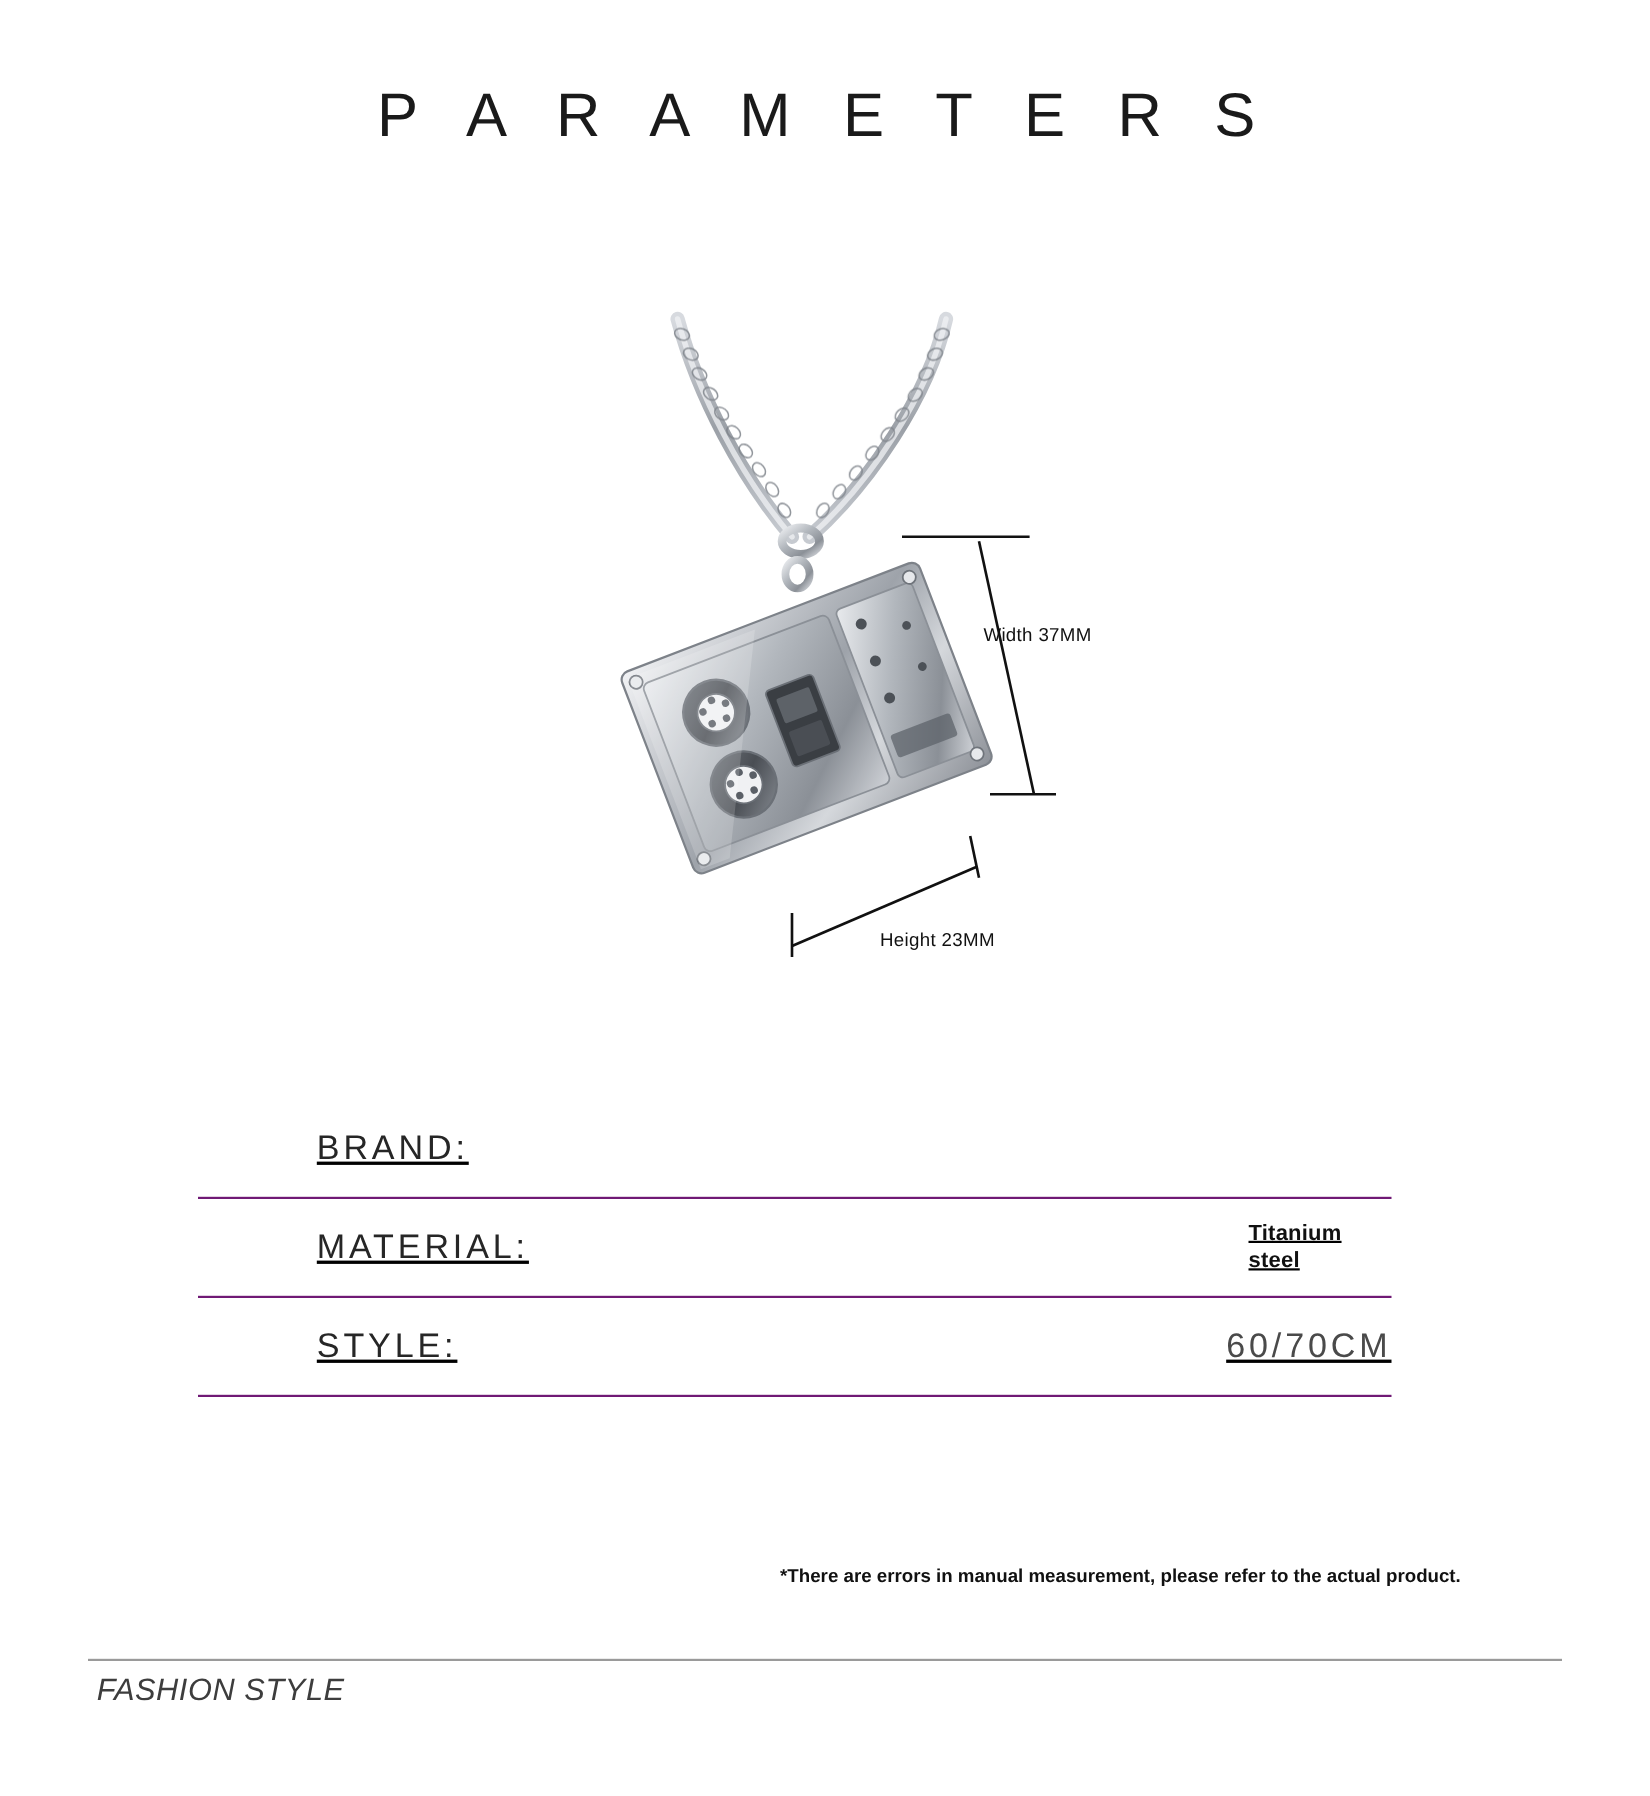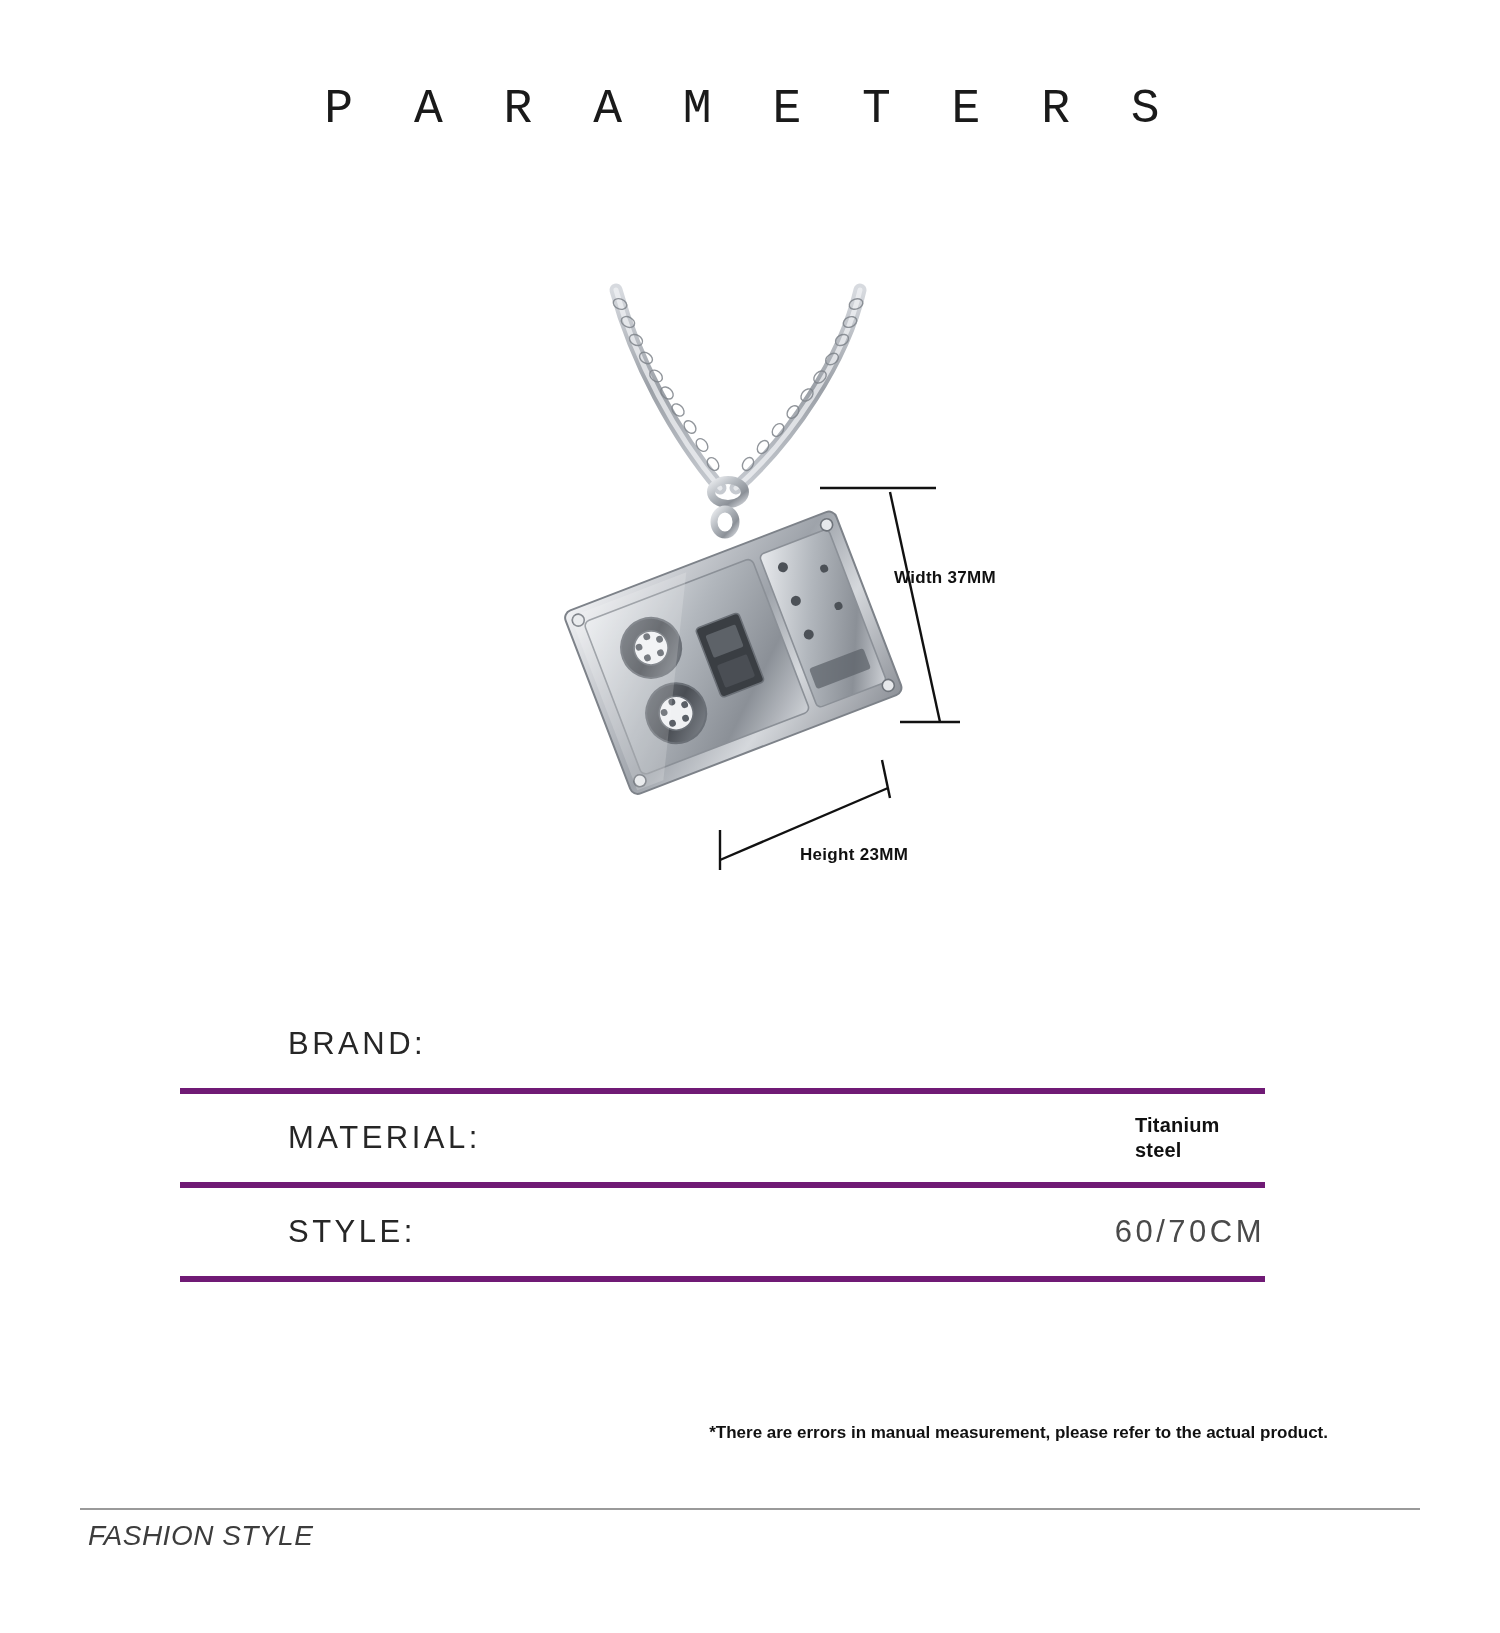--- a/index.html
+++ b/index.html
@@ -11,50 +11,50 @@
     width: 1500px;
     height: 1633px;
     position: relative;
     font-family: "Liberation Sans", sans-serif;
     overflow: hidden;
   }
 
   
   .page-title {
     position: absolute;
-    top: 82px;
+    top: 72px;
     left: 0;
     width: 1500px;
     text-align: center;
-    font-size: 48px;
+    font-size: 56px;
     letter-spacing: 16px;
     color: #1a1a1a;
     font-weight: 400;
-    font-family: Liberation Mono, monospace;
+    font-family: Liberation Sans, sans-serif;
   }
 
   
   .product-area {
     position: absolute;
     top: 260px;
     left: 0;
     width: 1500px;
     height: 640px;
   }
 
   .necklace-svg {
     position: absolute;
     top: 0;
     left: 420px;
   }
 
   .dim-label {
     position: absolute;
     font-size: 17px;
-    font-weight: bold;
+    font-weight: normal;
     color: #111;
     letter-spacing: 0.3px;
     white-space: nowrap;
   }
   .dim-width {
     top: 308px;
     left: 894px;
   }
   .dim-height {
     top: 585px;
@@ -64,24 +64,25 @@
   
   .spec-table {
     position: absolute;
     top: 1000px;
     left: 180px;
     width: 1085px;
   }
   .spec-row {
     position: relative;
     height: 88px;
-    border-bottom: 6px solid #701a75;
+    border-bottom: 2px solid #701a75;
     display: flex;
     align-items: center;
     justify-content: space-between;
+    text-decoration: underline;
   }
   .spec-key {
     font-size: 31px;
     letter-spacing: 3.5px;
     color: #262626;
     font-weight: 400;
     padding-left: 108px;
     font-family: "Liberation Sans", sans-serif;
   }
   .spec-val {

